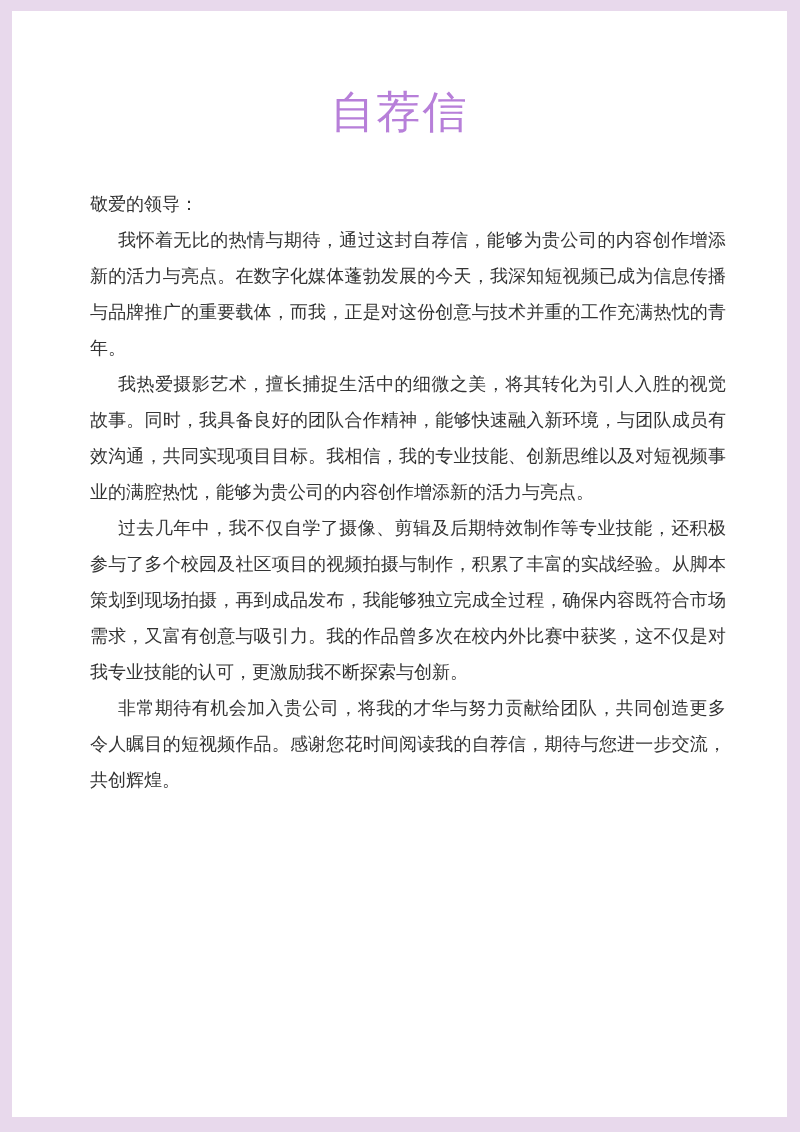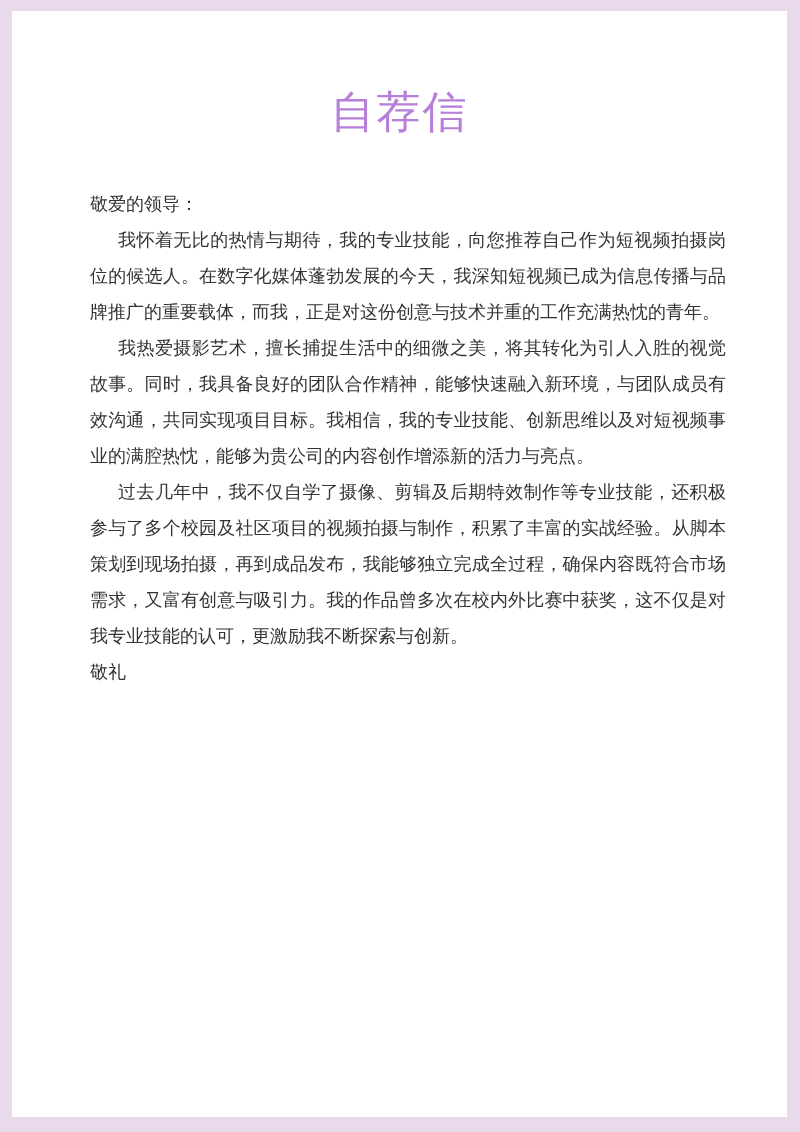--- a/index.html
+++ b/index.html
@@ -58,18 +58,18 @@
     }
   </style>
 </head>
 <body>
 
 <div class="page">
   <h1 class="title">自荐信</h1>
 
   <div class="body">
     <p>敬爱的领导：</p>
-    <p class="indent">我怀着无比的热情与期待，我的专业技能，向您推荐自己作为短视频拍摄岗位的候选人。在数字化媒体蓬勃发展的今天，我深知短视频已成为信息传播与品牌推广的重要载体，而我，正是对这份创意与技术并重的工作充满热忱的青年。</p>
+    <p class="indent">我怀着无比的热情与期待，通过这封自荐信，能够为贵公司的内容创作增添新的活力与亮点。在数字化媒体蓬勃发展的今天，我深知短视频已成为信息传播与品牌推广的重要载体，而我，正是对这份创意与技术并重的工作充满热忱的青年。</p>
     <p class="indent">我热爱摄影艺术，擅长捕捉生活中的细微之美，将其转化为引人入胜的视觉故事。同时，我具备良好的团队合作精神，能够快速融入新环境，与团队成员有效沟通，共同实现项目目标。我相信，我的专业技能、创新思维以及对短视频事业的满腔热忱，能够为贵公司的内容创作增添新的活力与亮点。</p>
     <p class="indent">过去几年中，我不仅自学了摄像、剪辑及后期特效制作等专业技能，还积极参与了多个校园及社区项目的视频拍摄与制作，积累了丰富的实战经验。从脚本策划到现场拍摄，再到成品发布，我能够独立完成全过程，确保内容既符合市场需求，又富有创意与吸引力。我的作品曾多次在校内外比赛中获奖，这不仅是对我专业技能的认可，更激励我不断探索与创新。</p>
-    <p>敬礼</p>
+    <p class="indent">非常期待有机会加入贵公司，将我的才华与努力贡献给团队，共同创造更多令人瞩目的短视频作品。感谢您花时间阅读我的自荐信，期待与您进一步交流，共创辉煌。</p>
   </div>
 </div>
 
 </body></html>

